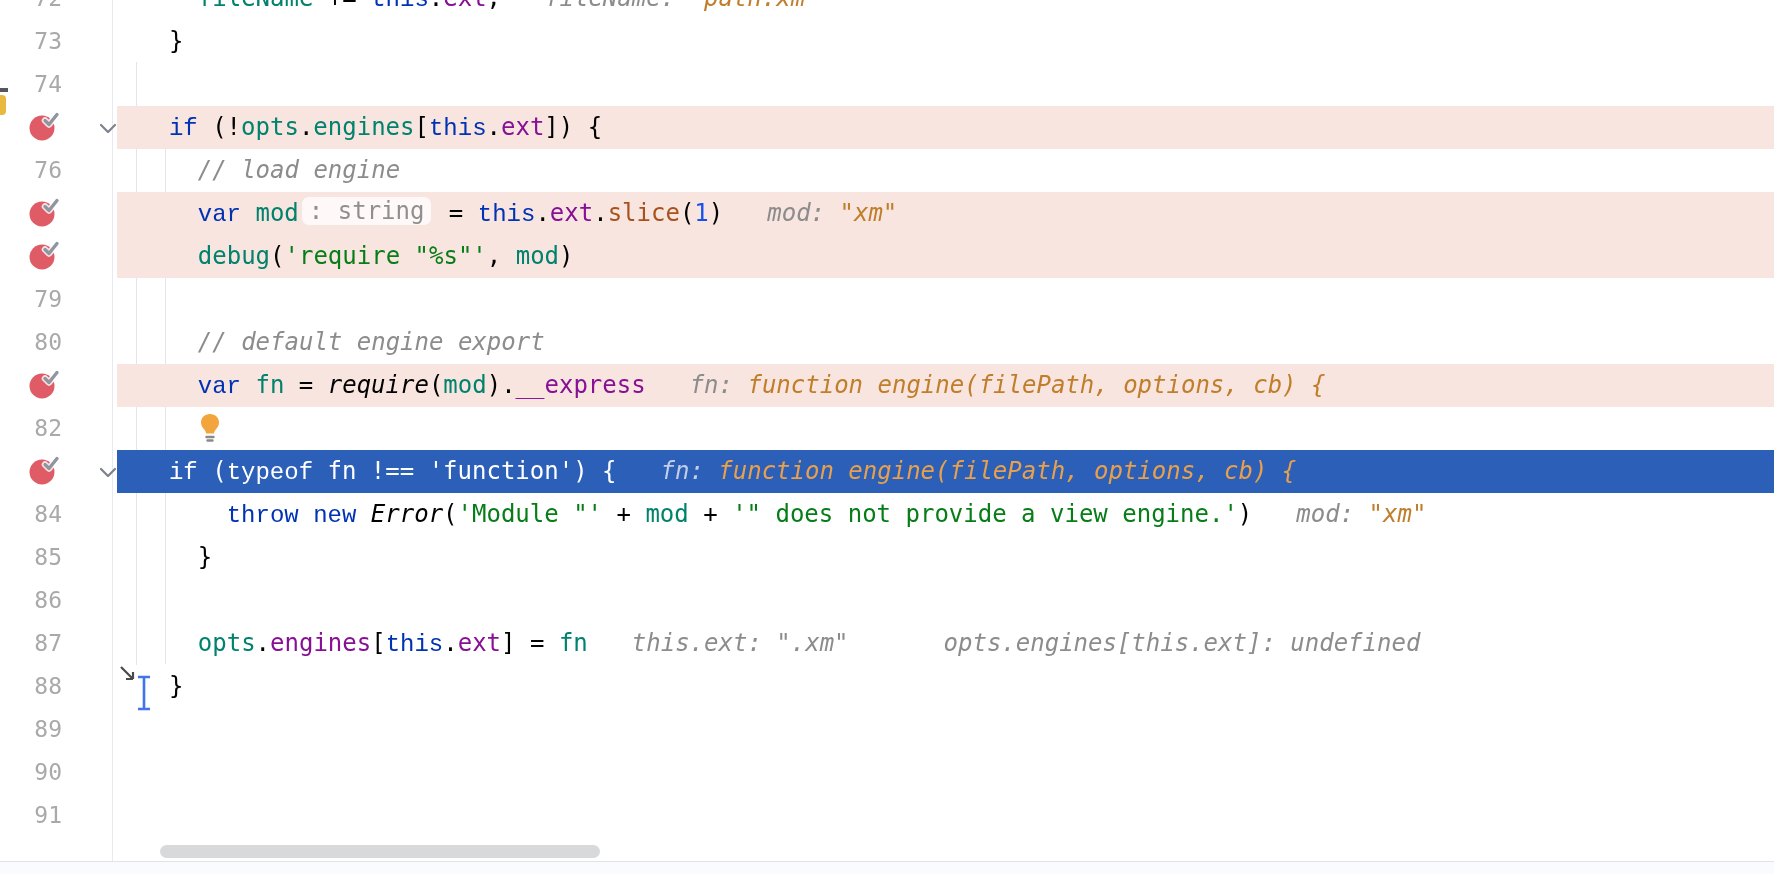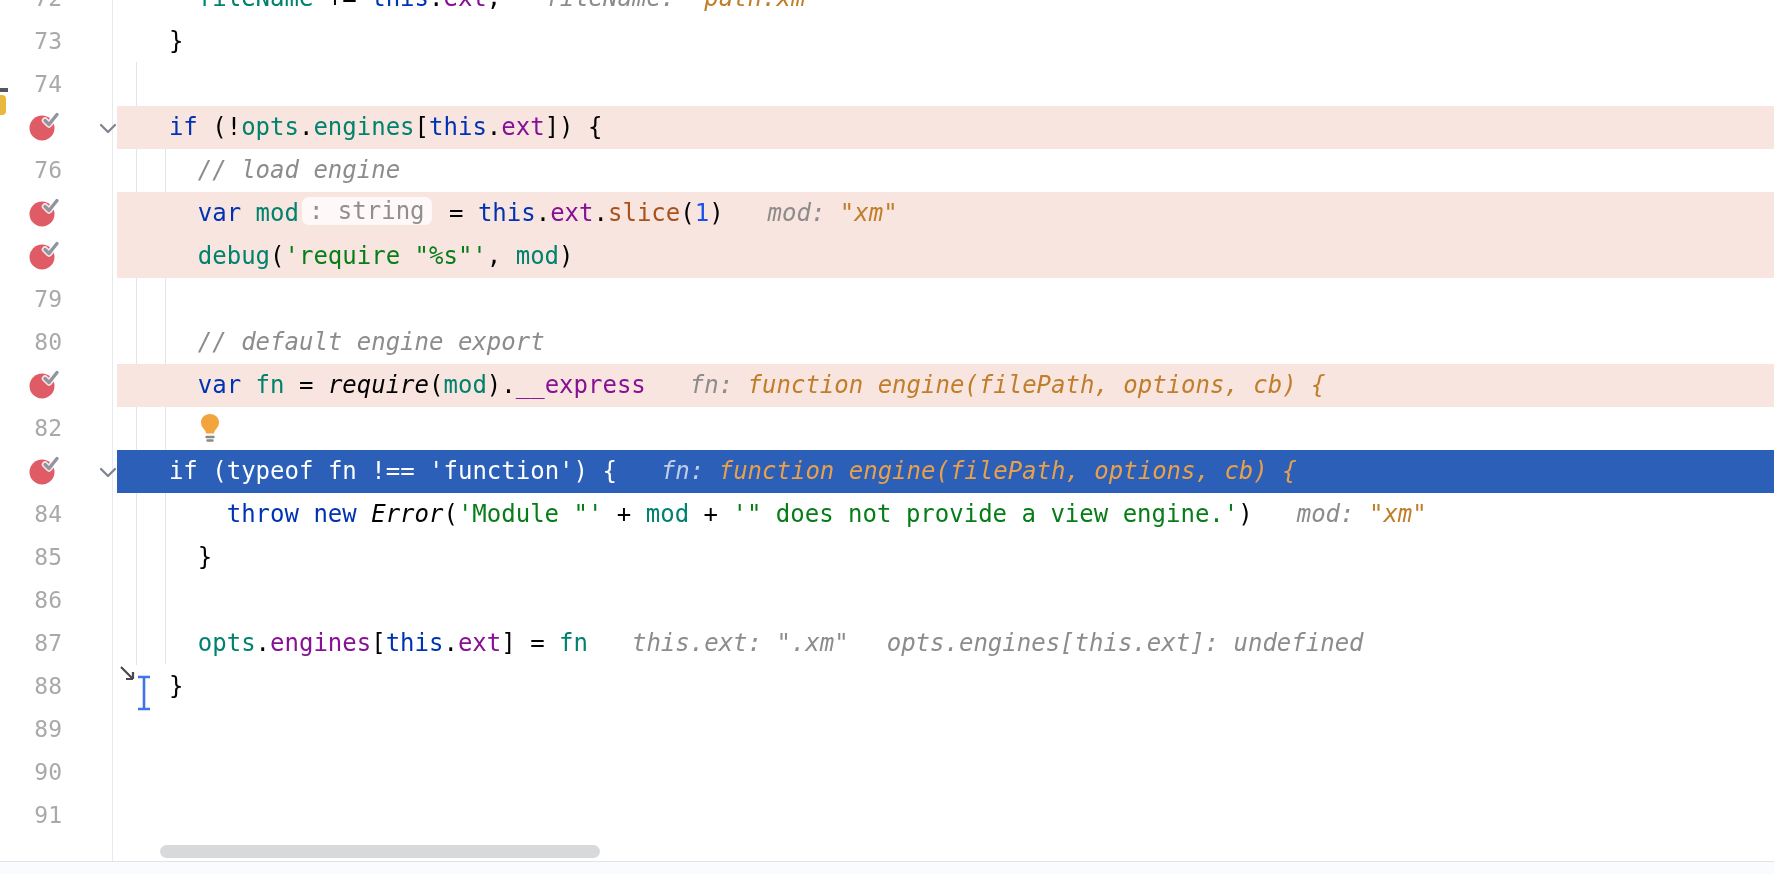--- a/index.html
+++ b/index.html
@@ -14,34 +14,34 @@
   .line{position:absolute;left:4px;width:100%;height:43px;padding-left:16px;}
   .band{position:absolute;left:113px;right:0;top:0;bottom:0;}
   .band.pink{background:#F8E5DF;}
   .band.exec{background:#2B5FB8;}
   .lnum{position:absolute;left:0;top:0;width:58px;text-align:right;line-height:43px;
         font-size:23px;color:#A9A9A9;}
   .bpwrap{position:absolute;left:25px;top:6px;width:32px;height:31px;}
   .foldwrap{position:absolute;left:94px;top:15px;width:20px;height:14px;}
   .bulbwrap{position:absolute;left:194px;top:5px;width:24px;height:34px;}
   .code{position:absolute;left:136px;top:0;line-height:43px;font-size:24px;white-space:pre;color:#000;}
-  .tok.kw{color:#0033B3;}
+  .tok.kw{color:#0033B3;font-family:Liberation Mono, monospace;}
   .tok.v{color:#00826D;}
   .tok.p{color:#871094;}
   .tok.s{color:#067D17;}
   .tok.n{color:#1750EB;}
   .tok.d{color:#000000;}
   .tok.m{color:#A8511C;}
   .tok.cm{color:#8C8C8C;font-style:italic;}
   .tok.itb{color:#000000;font-style:italic;}
   .tok.inlay{font-size:24px;color:#8F8F8F;background:rgba(255,255,255,0.78);
              border-radius:7px;padding:2px 7px;margin:0 3px;font-style:normal;
              display:inline-block;line-height:24px;position:relative;top:-2px;}
   .hint{font-style:italic;margin-left:44px;}
-  .hint.second{margin-left:38px;}
+  .hint.second{margin-left:95px;}
   .hint .lab{color:#8C8C8C;}
   .hint .val-orange{color:#C07E2B;}
   .hint .val-gray{color:#8C8C8C;}
   .line.exec .code .tok{color:#ffffff;}
   .line.exec .hint .lab{color:#C2CDE6;}
   .line.exec .hint .val-orange{color:#E8A04C;}
   
   #hscroll{position:absolute;left:160px;top:845px;width:440px;height:13px;border-radius:7px;background:#D8D9DB;}
   #bottom-divider{position:absolute;left:0;top:861px;width:100%;height:1px;background:#E2E3E7;}
   #bottom-strip{position:absolute;left:0;top:862px;width:100%;height:12px;background:#FAFBFE;}

